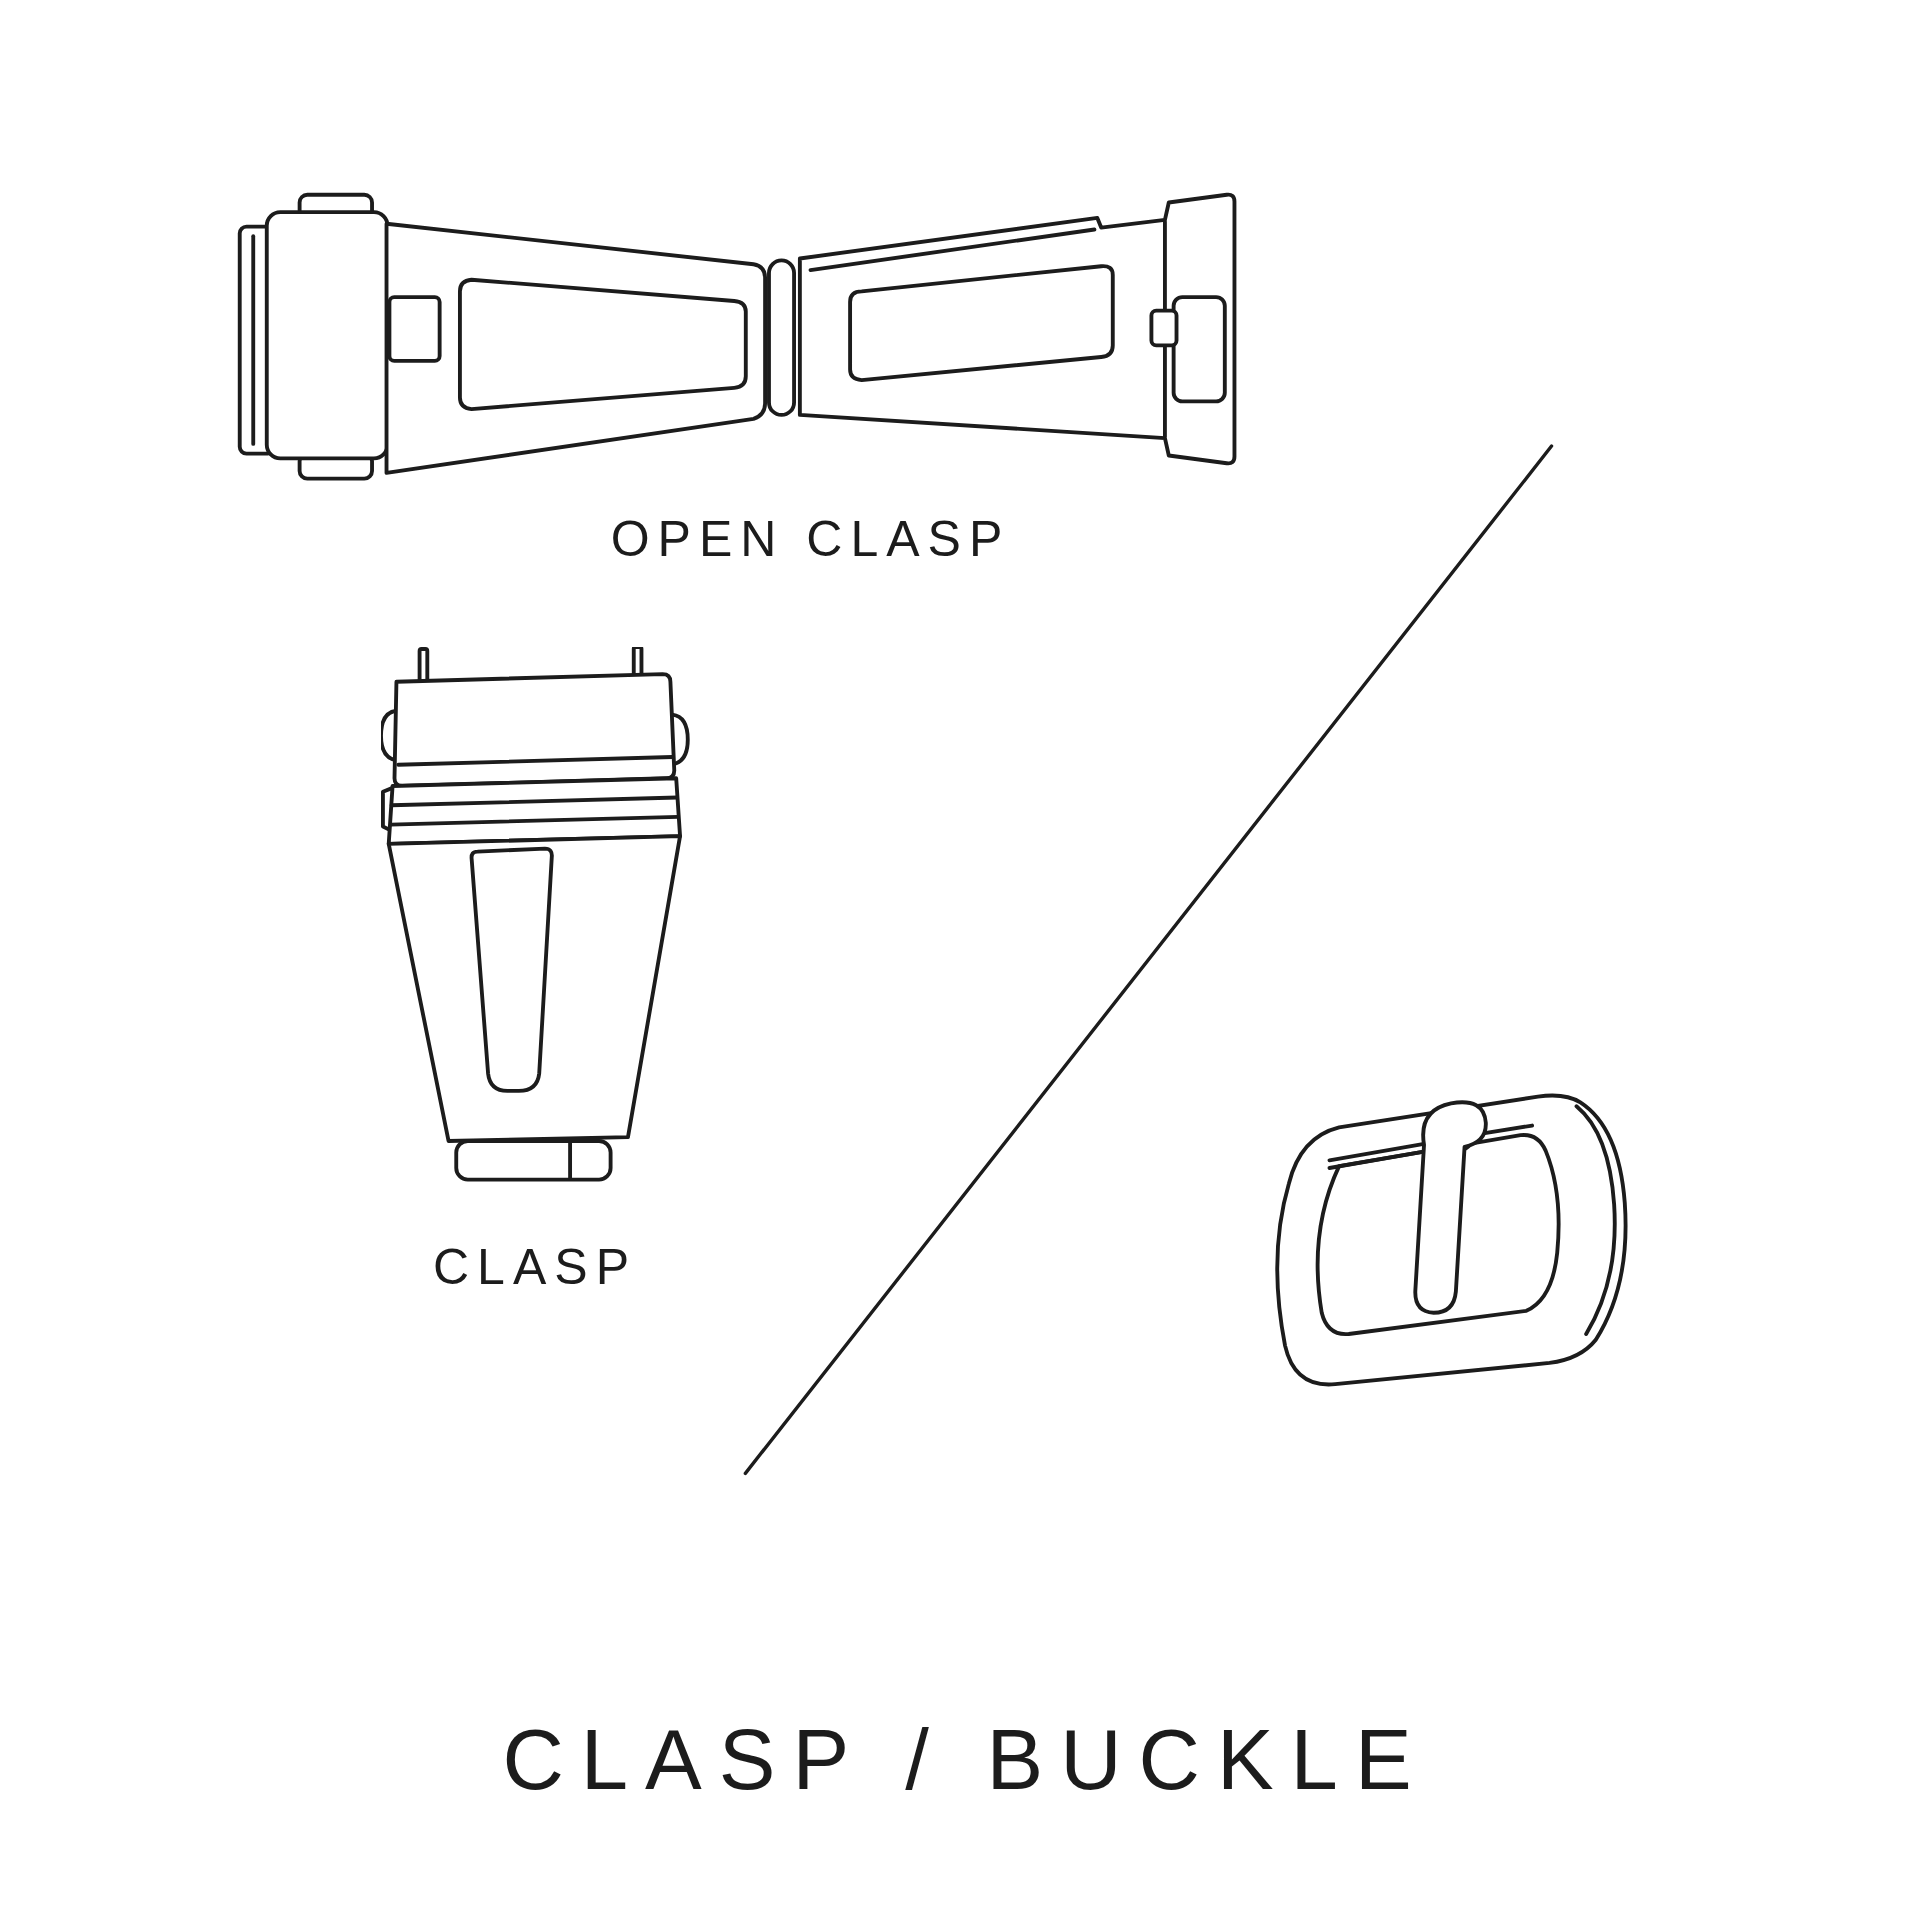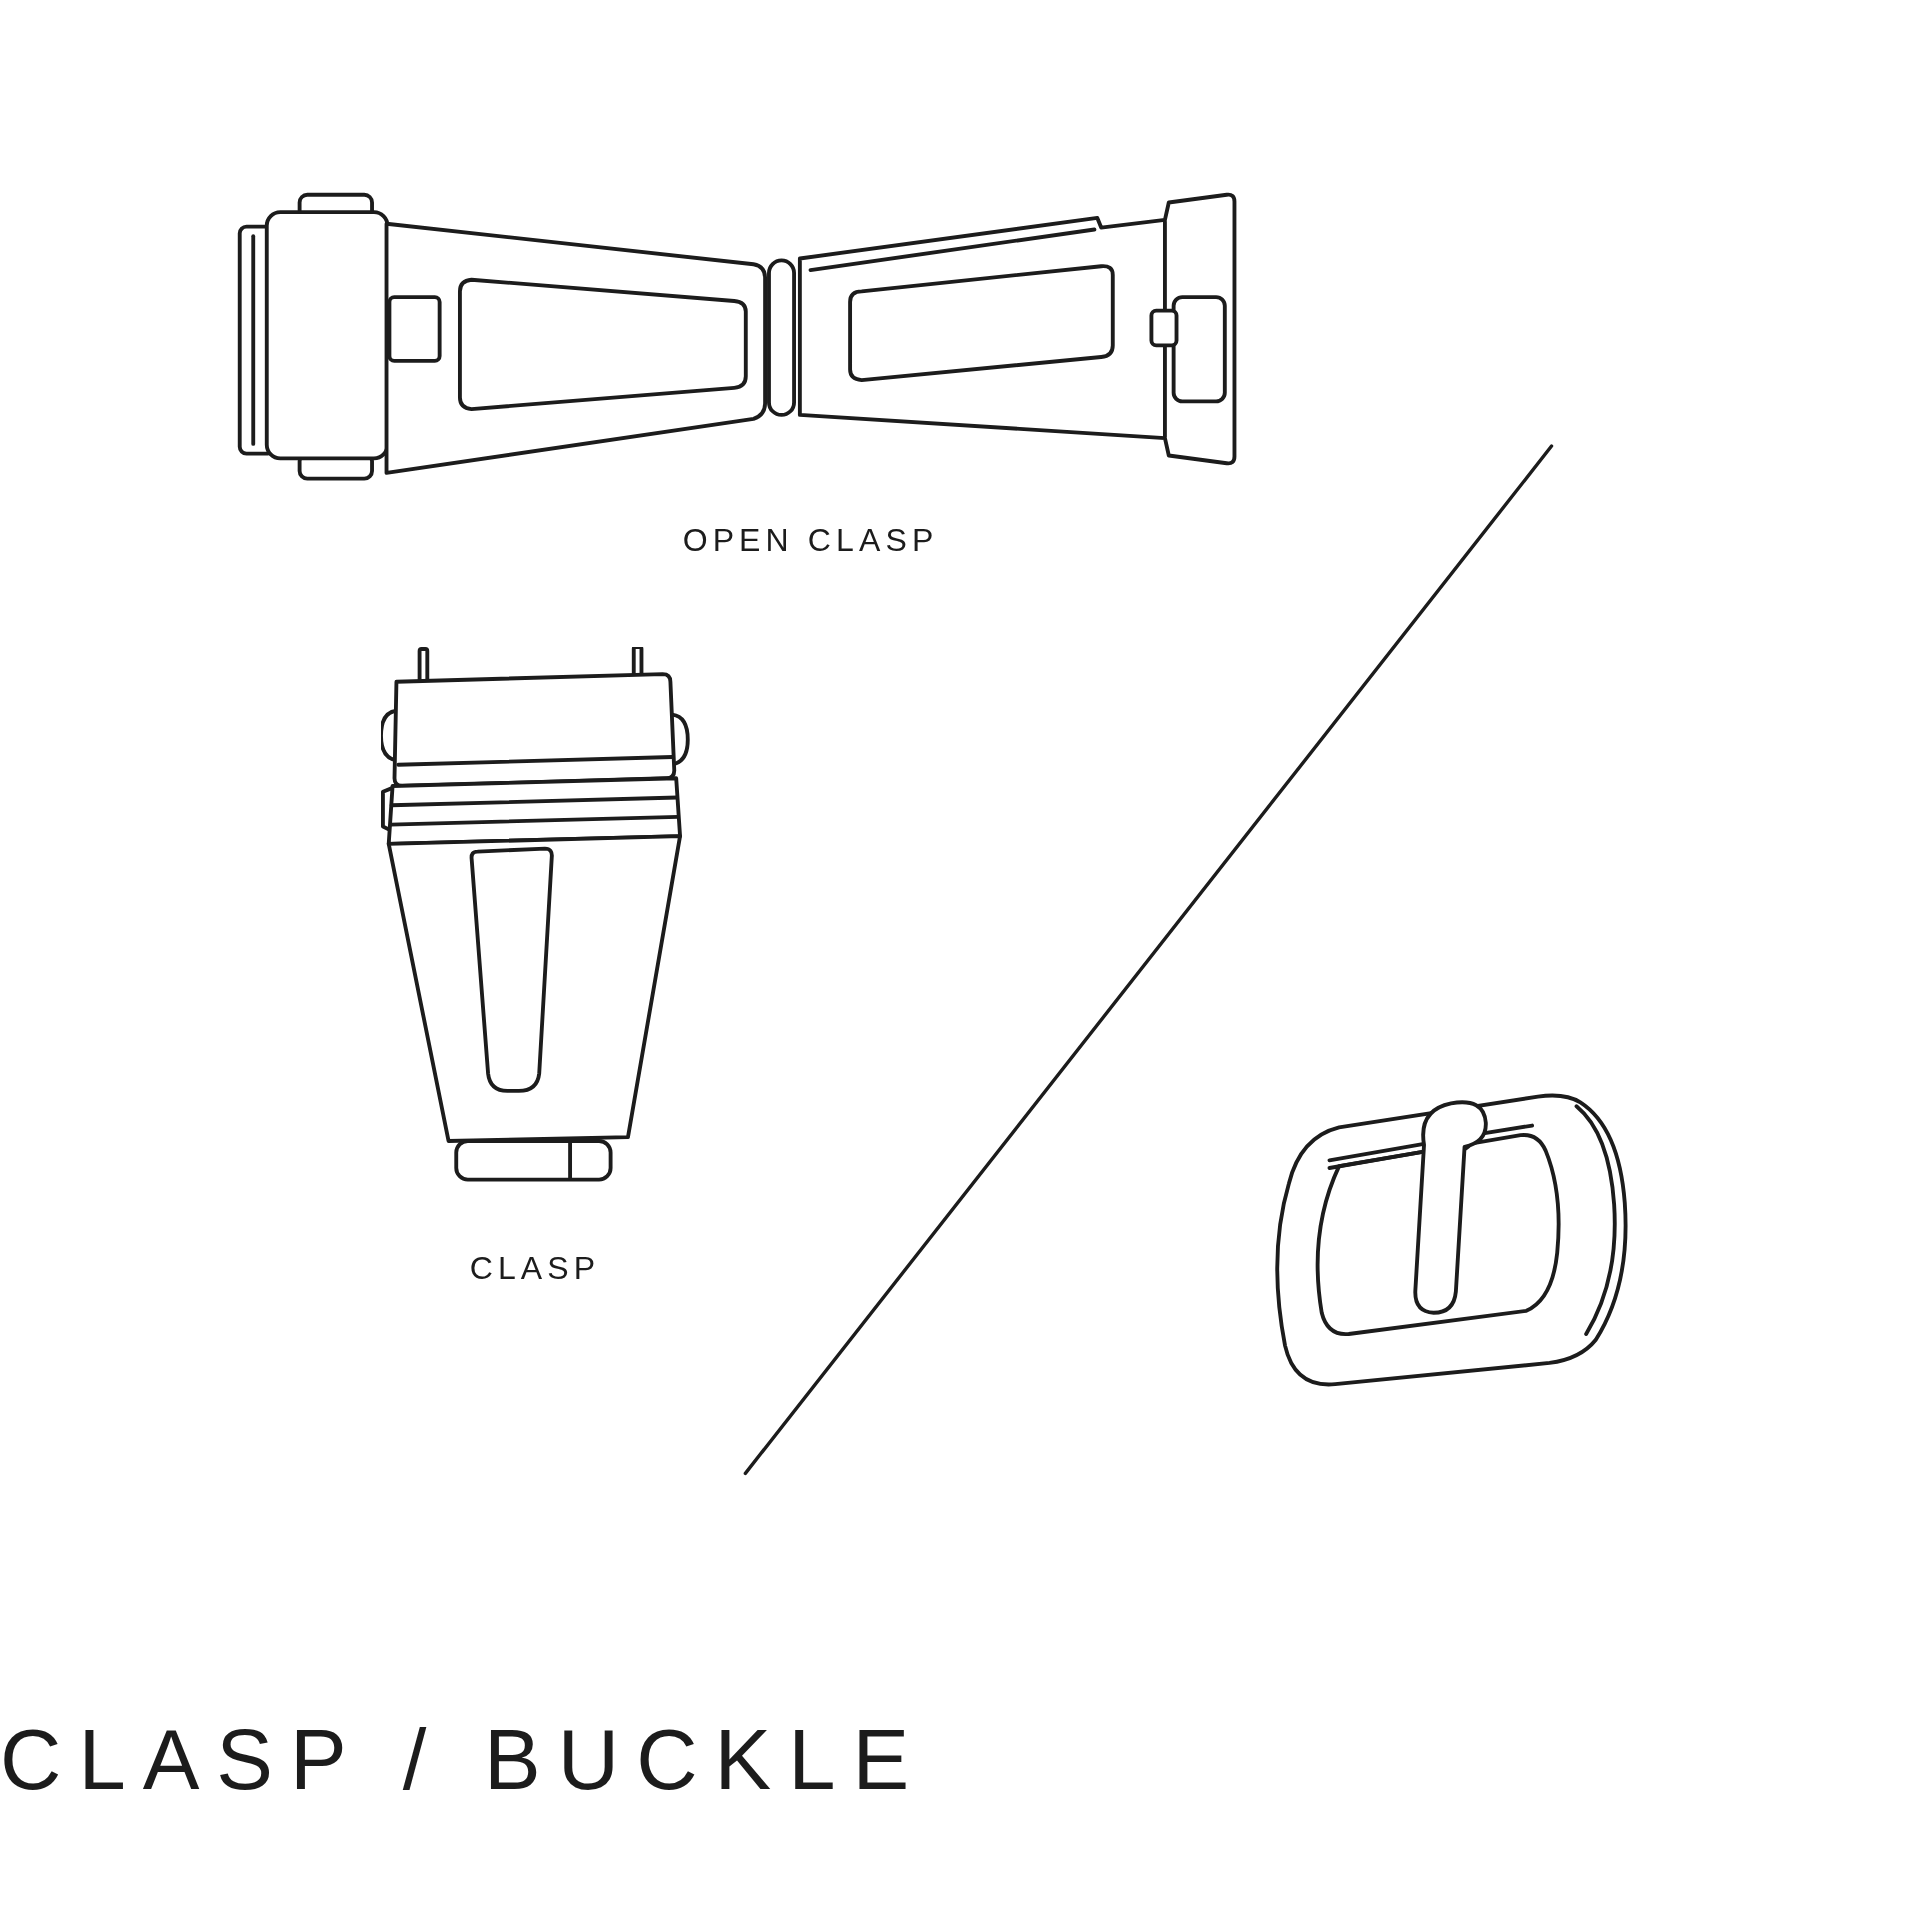--- a/index.html
+++ b/index.html
@@ -21,33 +21,32 @@
     fill:none;
     stroke:var(--line);
     stroke-width:4;
     stroke-linecap:round;
     stroke-linejoin:round;
   }
   svg .filled{fill:var(--bg);}
   .caption{
     position:absolute;
     text-align:center;
-    font-size:32px;
+    font-size:50px;
     letter-spacing:0.16em;
     font-weight:400;
     color:var(--line);
     white-space:nowrap;
-    margin-top:12px;
   }
   .caption-open{left:521px;top:510px;width:579px;}
   .caption-closed{left:342px;top:1238px;width:386px;}
   .title{
     position:absolute;
     left:0;top:1711px;width:100%;
-    text-align:left;
+    text-align:center;
     font-size:85px;
     font-weight:400;
     letter-spacing:0.20em;
     color:var(--line);
     white-space:nowrap;
   }
 </style>
 </head>
 <body>
 

